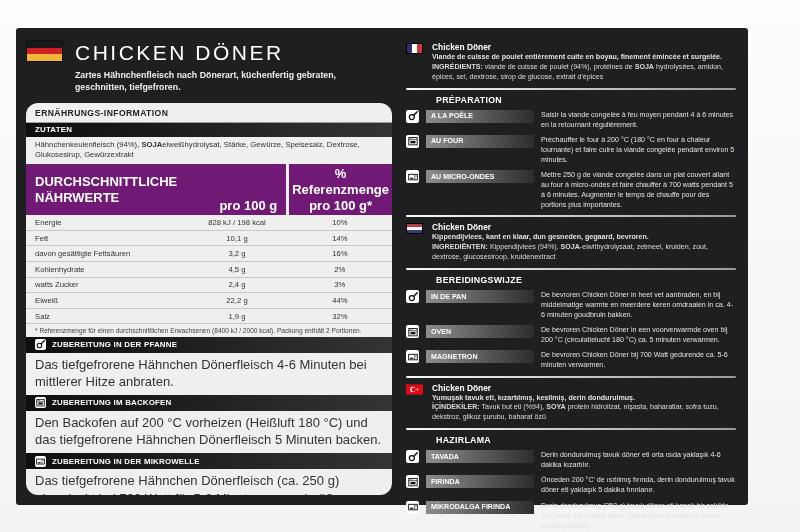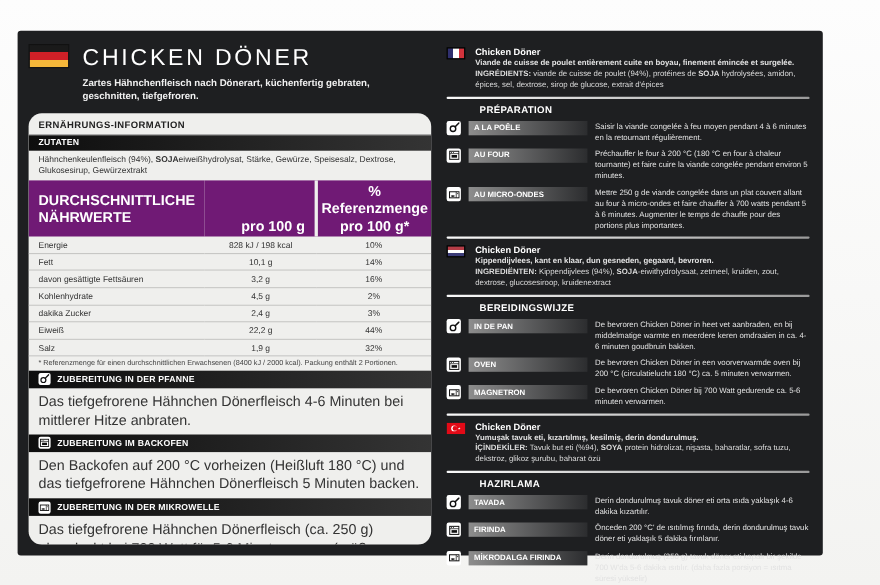--- a/index.html
+++ b/index.html
@@ -99,21 +99,21 @@
                 <td>davon gesättigte Fettsäuren</td>
                 <td class="val">3,2 g</td>
                 <td class="pct">16%</td>
               </tr>
             <tr>
                 <td>Kohlenhydrate</td>
                 <td class="val">4,5 g</td>
                 <td class="pct">2%</td>
               </tr>
             <tr>
-                <td>dakika Zucker</td>
+                <td>watts Zucker</td>
                 <td class="val">2,4 g</td>
                 <td class="pct">3%</td>
               </tr>
             <tr>
                 <td>Eiweiß</td>
                 <td class="val">22,2 g</td>
                 <td class="pct">44%</td>
               </tr>
             <tr>
                 <td>Salz</td>

